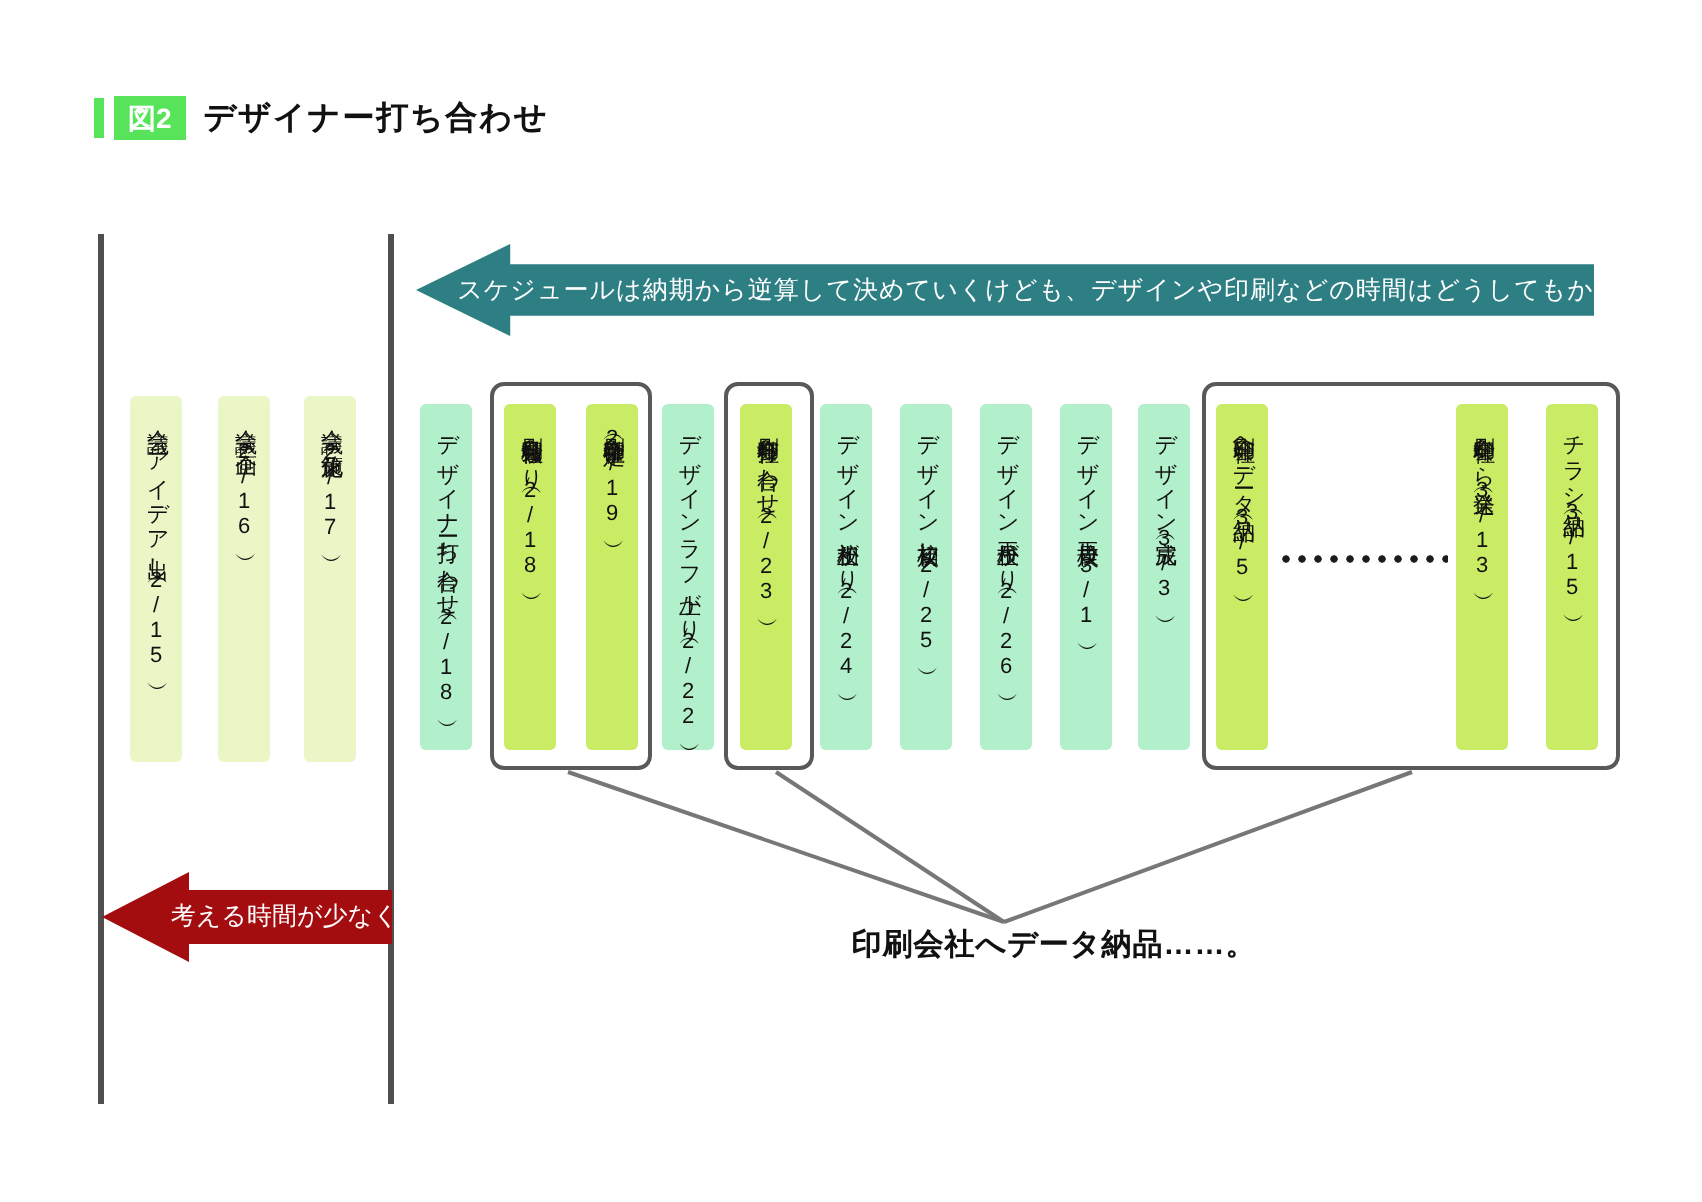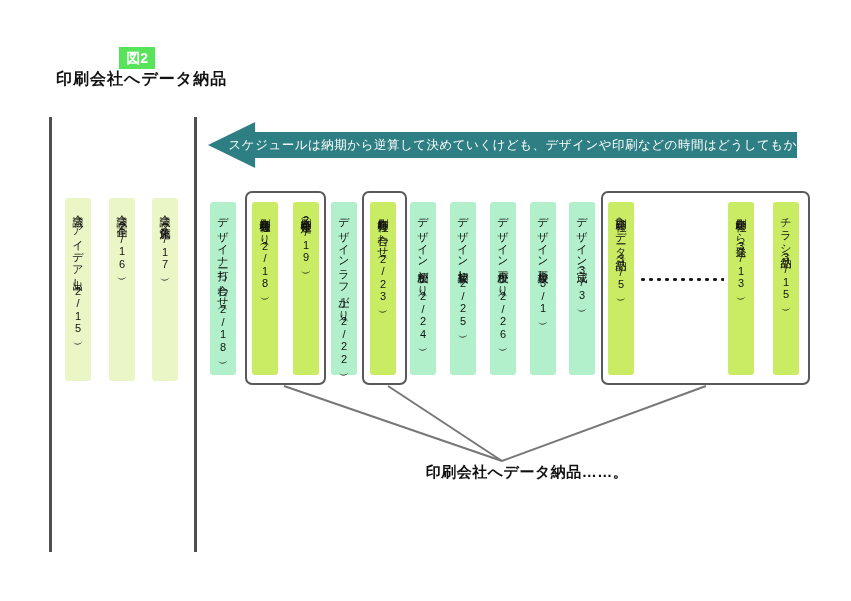--- a/index.html
+++ b/index.html
@@ -1,21 +1,21 @@
 <!DOCTYPE html>
 <html><head>
 <meta charset="utf-8">
 <style>
   html,body{margin:0;padding:0;background:#fff;}
   .canvas{
     position:relative;width:851px;height:601px;background:#fff;overflow:hidden;
     font-family:"Liberation Sans","DejaVu Sans",sans-serif;color:#111;
   }
   
-  .title-row{position:absolute;left:47px;top:47px;display:flex;align-items:center;height:24px;flex-direction:column;}
+  .title-row{position:absolute;left:47px;top:47px;display:flex;align-items:center;height:24px;}
   .title-bar{width:5px;height:20px;background:#57e45a;margin-right:5px;}
   .title-badge{background:#57e45a;color:#fff;font-weight:bold;font-size:14px;padding:2px 7px;line-height:18px;}
   .title-text{margin-left:9px;font-size:16px;font-weight:bold;letter-spacing:1px;}
   
   .vline{position:absolute;top:117px;height:435px;width:3px;background:#4f4f4f;}
   .vline.l{left:49px;} .vline.r{left:194px;}
   
   .banner{
     position:absolute;left:208px;top:122px;width:589px;height:46px;background:#2e7f84;
     clip-path:polygon(0 50%,8% 0,8% 22%,100% 22%,100% 78%,8% 78%,8% 100%);
@@ -62,21 +62,21 @@
   }
 </style>
 </head>
 <body>
 
 <div class="canvas">
 
   <div class="title-row">
     <div class="title-bar"></div>
     <div class="title-badge">図2</div>
-    <div class="title-text">印刷会社へデータ納品</div>
+    <div class="title-text">デザイナー打ち合わせ</div>
   </div>
 
   <div class="vline l"></div>
   <div class="vline r"></div>
 
   <div class="banner">
     <span>スケジュールは納期から逆算して決めていくけども、デザインや印刷などの時間はどうしてもかかる</span>
   </div>
 
   <div class="group-box box-1"></div>
@@ -101,16 +101,19 @@
   <div class="col print" style="left:773px">チラシ納品（3/15）</div>
 
   <div class="dotted"></div>
 
   <svg class="lines-svg" viewBox="0 0 851 601" xmlns="http://www.w3.org/2000/svg">
     <line x1="284" y1="386" x2="502" y2="461" stroke="#777" stroke-width="2"></line>
     <line x1="388" y1="386" x2="502" y2="461" stroke="#777" stroke-width="2"></line>
     <line x1="706" y1="386" x2="502" y2="461" stroke="#777" stroke-width="2"></line>
   </svg>
 
+  <div class="red-arrow">
+    <span>考える時間が少なく</span>
+  </div>
 
   <div class="caption">印刷会社へデータ納品……。</div>
 
 </div>
 
 </body></html>

